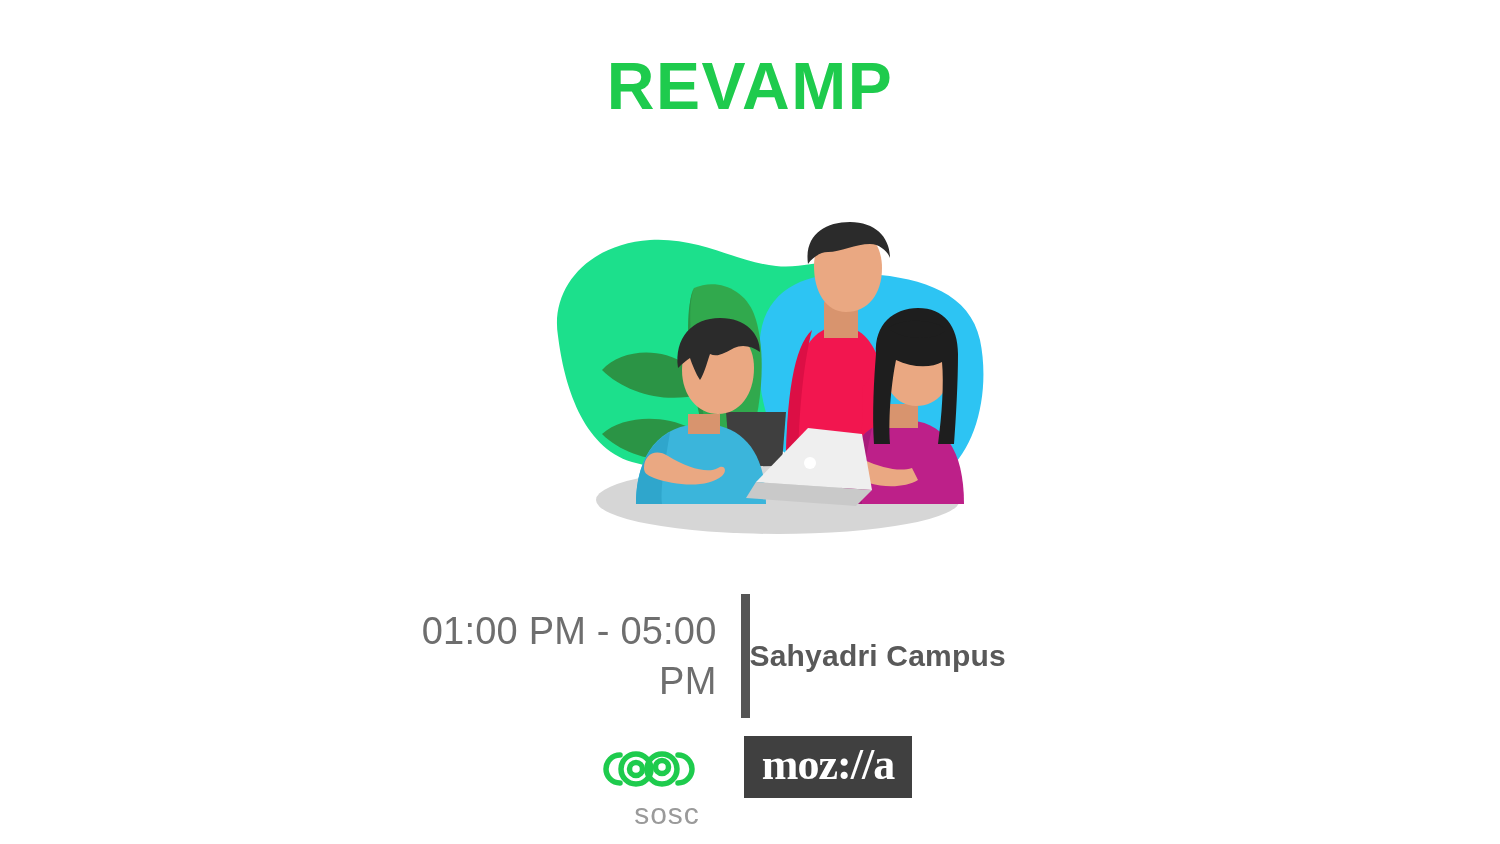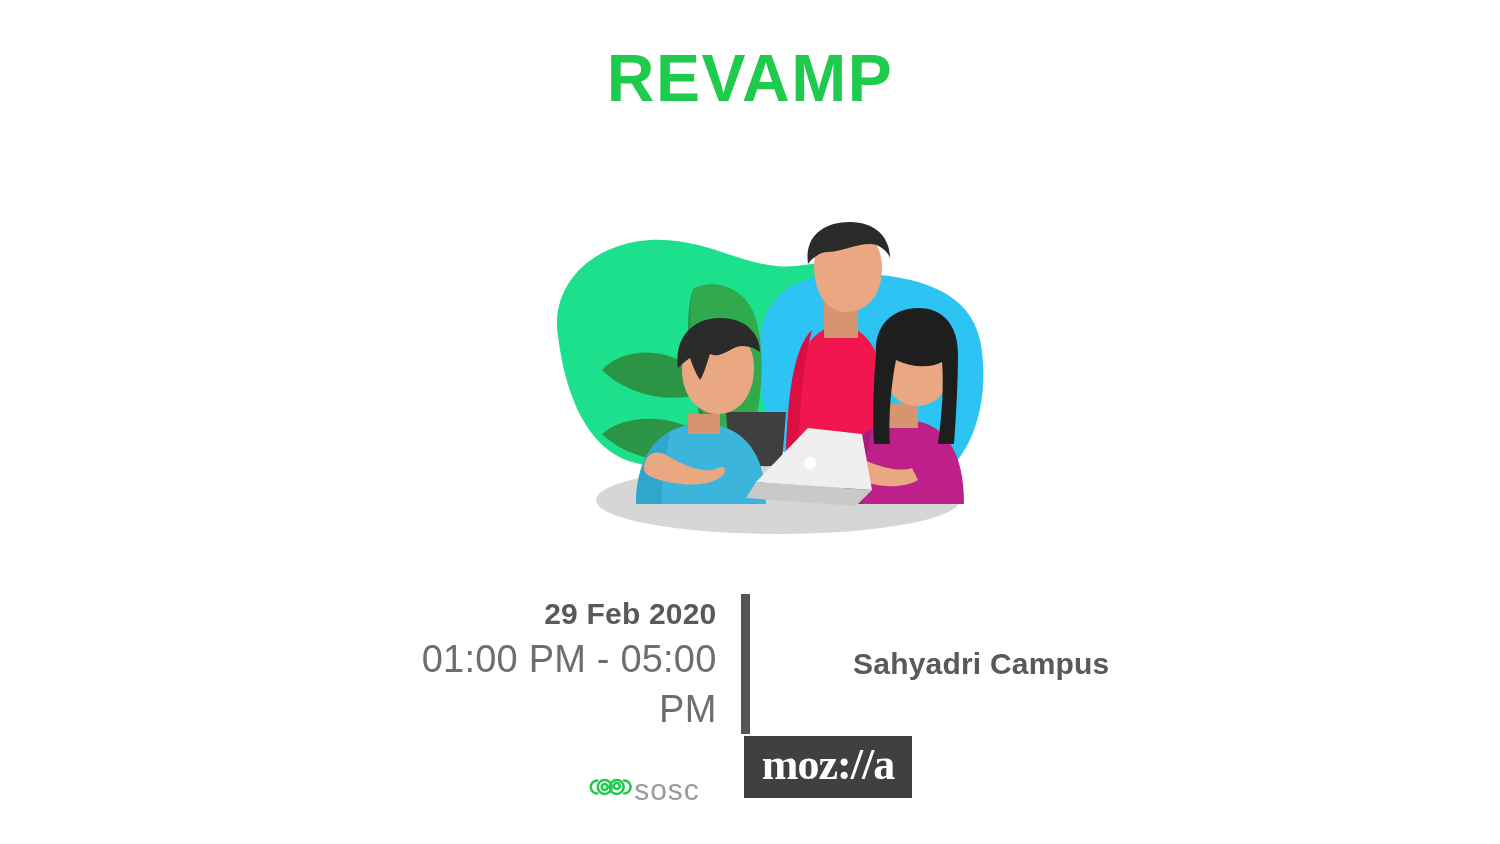--- a/index.html
+++ b/index.html
@@ -8,21 +8,21 @@
     width:1500px; height:844px;
     font-family:"Liberation Sans", sans-serif;
     background:#ffffff;
     position:relative;
     overflow:hidden;
   }
 
   
   #title-block {
     position:absolute;
-    top:36px; left:0; width:1500px;
+    top:44px; left:0; width:1500px;
     text-align:center;
   }
   .title-line {
     display:block;
     color:#1ECB4D;
     font-weight:700;
     font-size:66px;
     letter-spacing:1.5px;
     line-height:1.30;
     font-family:"Liberation Sans", sans-serif;
@@ -40,21 +40,21 @@
   #info-block {
     position:absolute;
     left:0; top:594px;
     width:1500px;
     display:flex;
     justify-content:center;
     align-items:stretch;
   }
   .info-col { display:flex; flex-direction:column; justify-content:center; }
   .info-col.left  { text-align:right; padding-right:24px; width:350px; }
-  .info-col.right { text-align:right;  padding-left:26px;  width:360px; }
+  .info-col.right { text-align:left;   width:360px; }
   .info-primary {
     font-size:30px; font-weight:700; color:#595959;
     line-height:1.32; letter-spacing:.2px;
   }
   .info-secondary {
     font-size:38px; font-weight:400; color:#6e6e6e;
     line-height:1.32; letter-spacing:.2px;
   }
   #info-divider {
     width:9px;
@@ -63,21 +63,21 @@
     min-height:124px;
   }
 
   
   #logo-row {
     position:absolute;
     left:0; top:736px; width:1500px;
     display:flex; justify-content:center; align-items:center;
     gap:44px;
   }
-  #sosc-logo { display:flex; flex-direction:row; align-items:center; width:112px; }
+  #sosc-logo { display:flex; flex-direction:column; align-items:flex-end; width:112px; }
   #sosc-mark { width:100px; height:48px; display:block; }
   #sosc-wordmark {
     font-size:30px; color:#9a9a9a; font-weight:400;
     letter-spacing:1px; line-height:1; margin-top:6px;
     font-family:"Liberation Sans", sans-serif;
   }
   #mozilla-logo {
     background:#404040;
     padding:10px 18px 14px 18px;
     display:flex; align-items:center; justify-content:center;
@@ -190,21 +190,20 @@
     </g>
 
     <g>
       <path d="M198,214 L246,206 L252,252 L200,252 Z" fill="#4A4A4A" opacity="0"></path>
     </g>
   </svg>
 </div>
 
 <div id="info-block">
   <div class="info-col left">
-    <div class="info-primary">29 Feb 2020</div>
     <div class="info-secondary">01:00 PM - 05:00 PM</div>
   </div>
 
   <div id="info-divider"></div>
 
   <div class="info-col right">
     <div class="info-primary">Sahyadri Campus</div>
   </div>
 </div>
 

